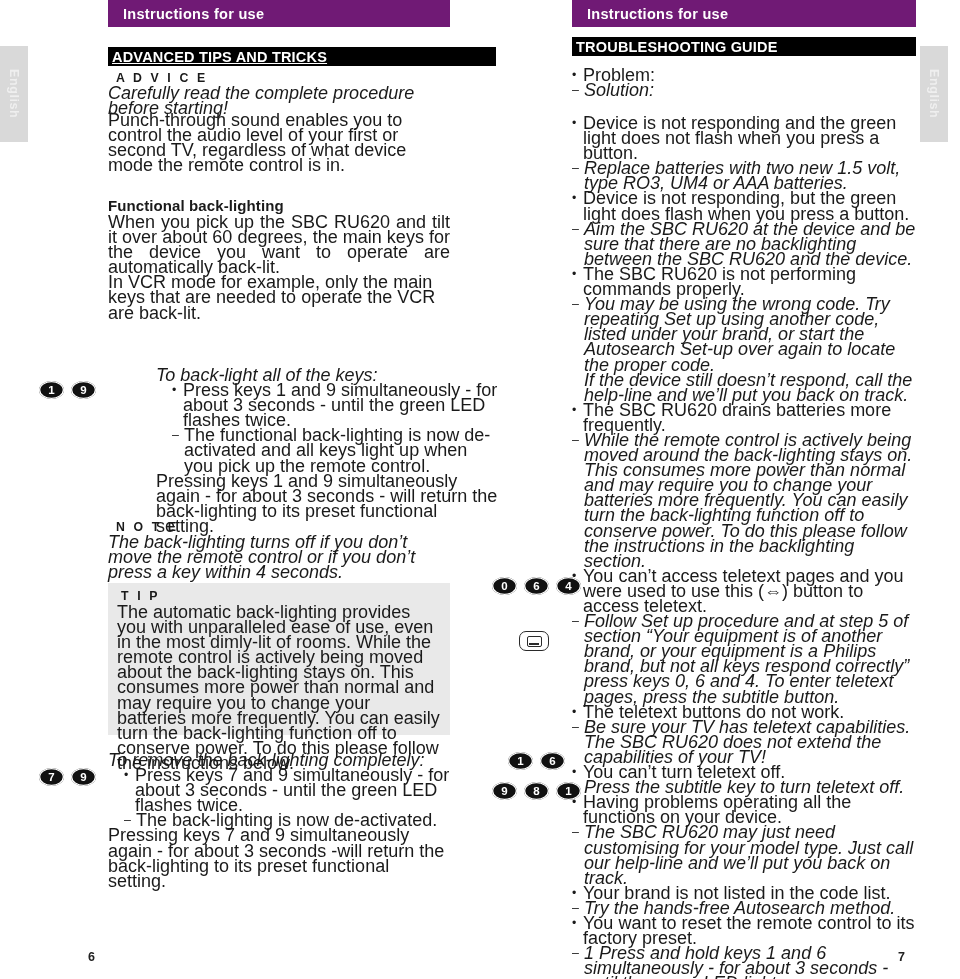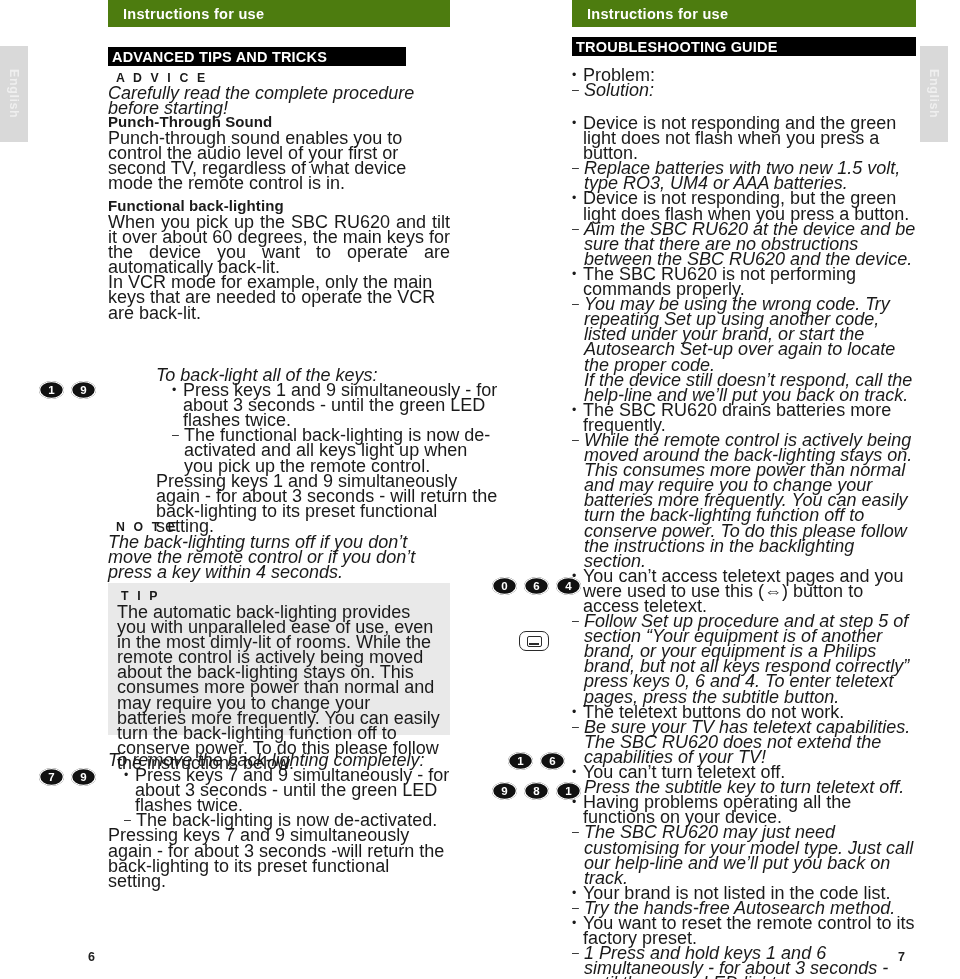--- a/index.html
+++ b/index.html
@@ -9,21 +9,21 @@
     font-family:"Liberation Sans", sans-serif;
     color:#1a1a1a;
     position:relative;
     overflow:hidden;
   }
 
   
   .runhead{
     position:absolute;
     height:27px;
-    background:#4d7c0f;
+    background:#701a75;
     color:#ffffff;
     font-size:14.5px;
     font-weight:bold;
     letter-spacing:.3px;
     display:flex;align-items:center;
     padding-left:15px;
     box-sizing:border-box;
   }
   .runhead-left{left:108px;top:0;width:342px;}
   .runhead-right{left:572px;top:0;width:344px;}
@@ -52,21 +52,21 @@
     height:19px;
     background:#000000;
     color:#ffffff;
     font-size:14.5px;
     font-weight:bold;
     letter-spacing:.2px;
     display:flex;align-items:center;
     padding-left:4px;
     box-sizing:border-box;
   }
-  .banner-left{left:108px;top:47px;width:298px;}
+  .banner-left{left:108px;top:47px;width:388px;text-decoration:underline;}
   .banner-right{left:572px;top:37px;width:344px;}
 
   
   .col-left{position:absolute;left:108px;width:342px;}
   .col-right{position:absolute;left:572px;width:344px;}
 
   .t{
     font-size:18px;
     line-height:15.1px;
     margin:0;
@@ -164,21 +164,20 @@
 <div class="banner banner-left">
   <span>ADVANCED TIPS AND TRICKS</span>
 </div>
 
 <div class="col-left" style="top:69px;">
   <div class="kicker">A D V I C E</div>
   <div class="t ital" style="margin-top:1px;">Carefully read the complete procedure before starting!</div>
 </div>
 
 <div class="col-left" style="top:113px;">
-  <div class="h2">Punch-Through Sound</div>
   <div class="t">Punch-through sound enables you to control the audio level of your first or second TV, regardless of what device mode the remote control is in.</div>
 </div>
 
 <div class="col-left" style="top:197px;">
   <div class="h2">Functional back-lighting</div>
   <div class="t t-just">When you pick up the SBC RU620 and tilt it over about 60 degrees, the main keys for the device you want to operate are automatically back-lit.</div>
   <div class="t">In VCR mode for example, only the main keys that are needed to operate the VCR are back-lit.</div>
 </div>
 
 <div class="keyrow" style="left:39px;top:381px;">
@@ -255,21 +254,21 @@
     </div>
   </div>
 
   <div>
     <div class="row">
       <div class="mk">•</div>
       <div class="t bodytxt">Device is not responding, but the green light does flash when you press a button.</div>
     </div>
     <div class="row">
       <div class="mk-dash">–</div>
-      <div class="t bodytxt ital">Aim the SBC RU620 at the device and be sure that there are no obstructions between the SBC RU620 and the device.</div>
+      <div class="t bodytxt ital">Aim the SBC RU620 at the device and be sure that there are no backlighting between the SBC RU620 and the device.</div>
     </div>
   </div>
 
   <div>
     <div class="row">
       <div class="mk">•</div>
       <div class="t bodytxt">The SBC RU620 is not performing commands properly.</div>
     </div>
     <div class="row">
       <div class="mk-dash">–</div>

